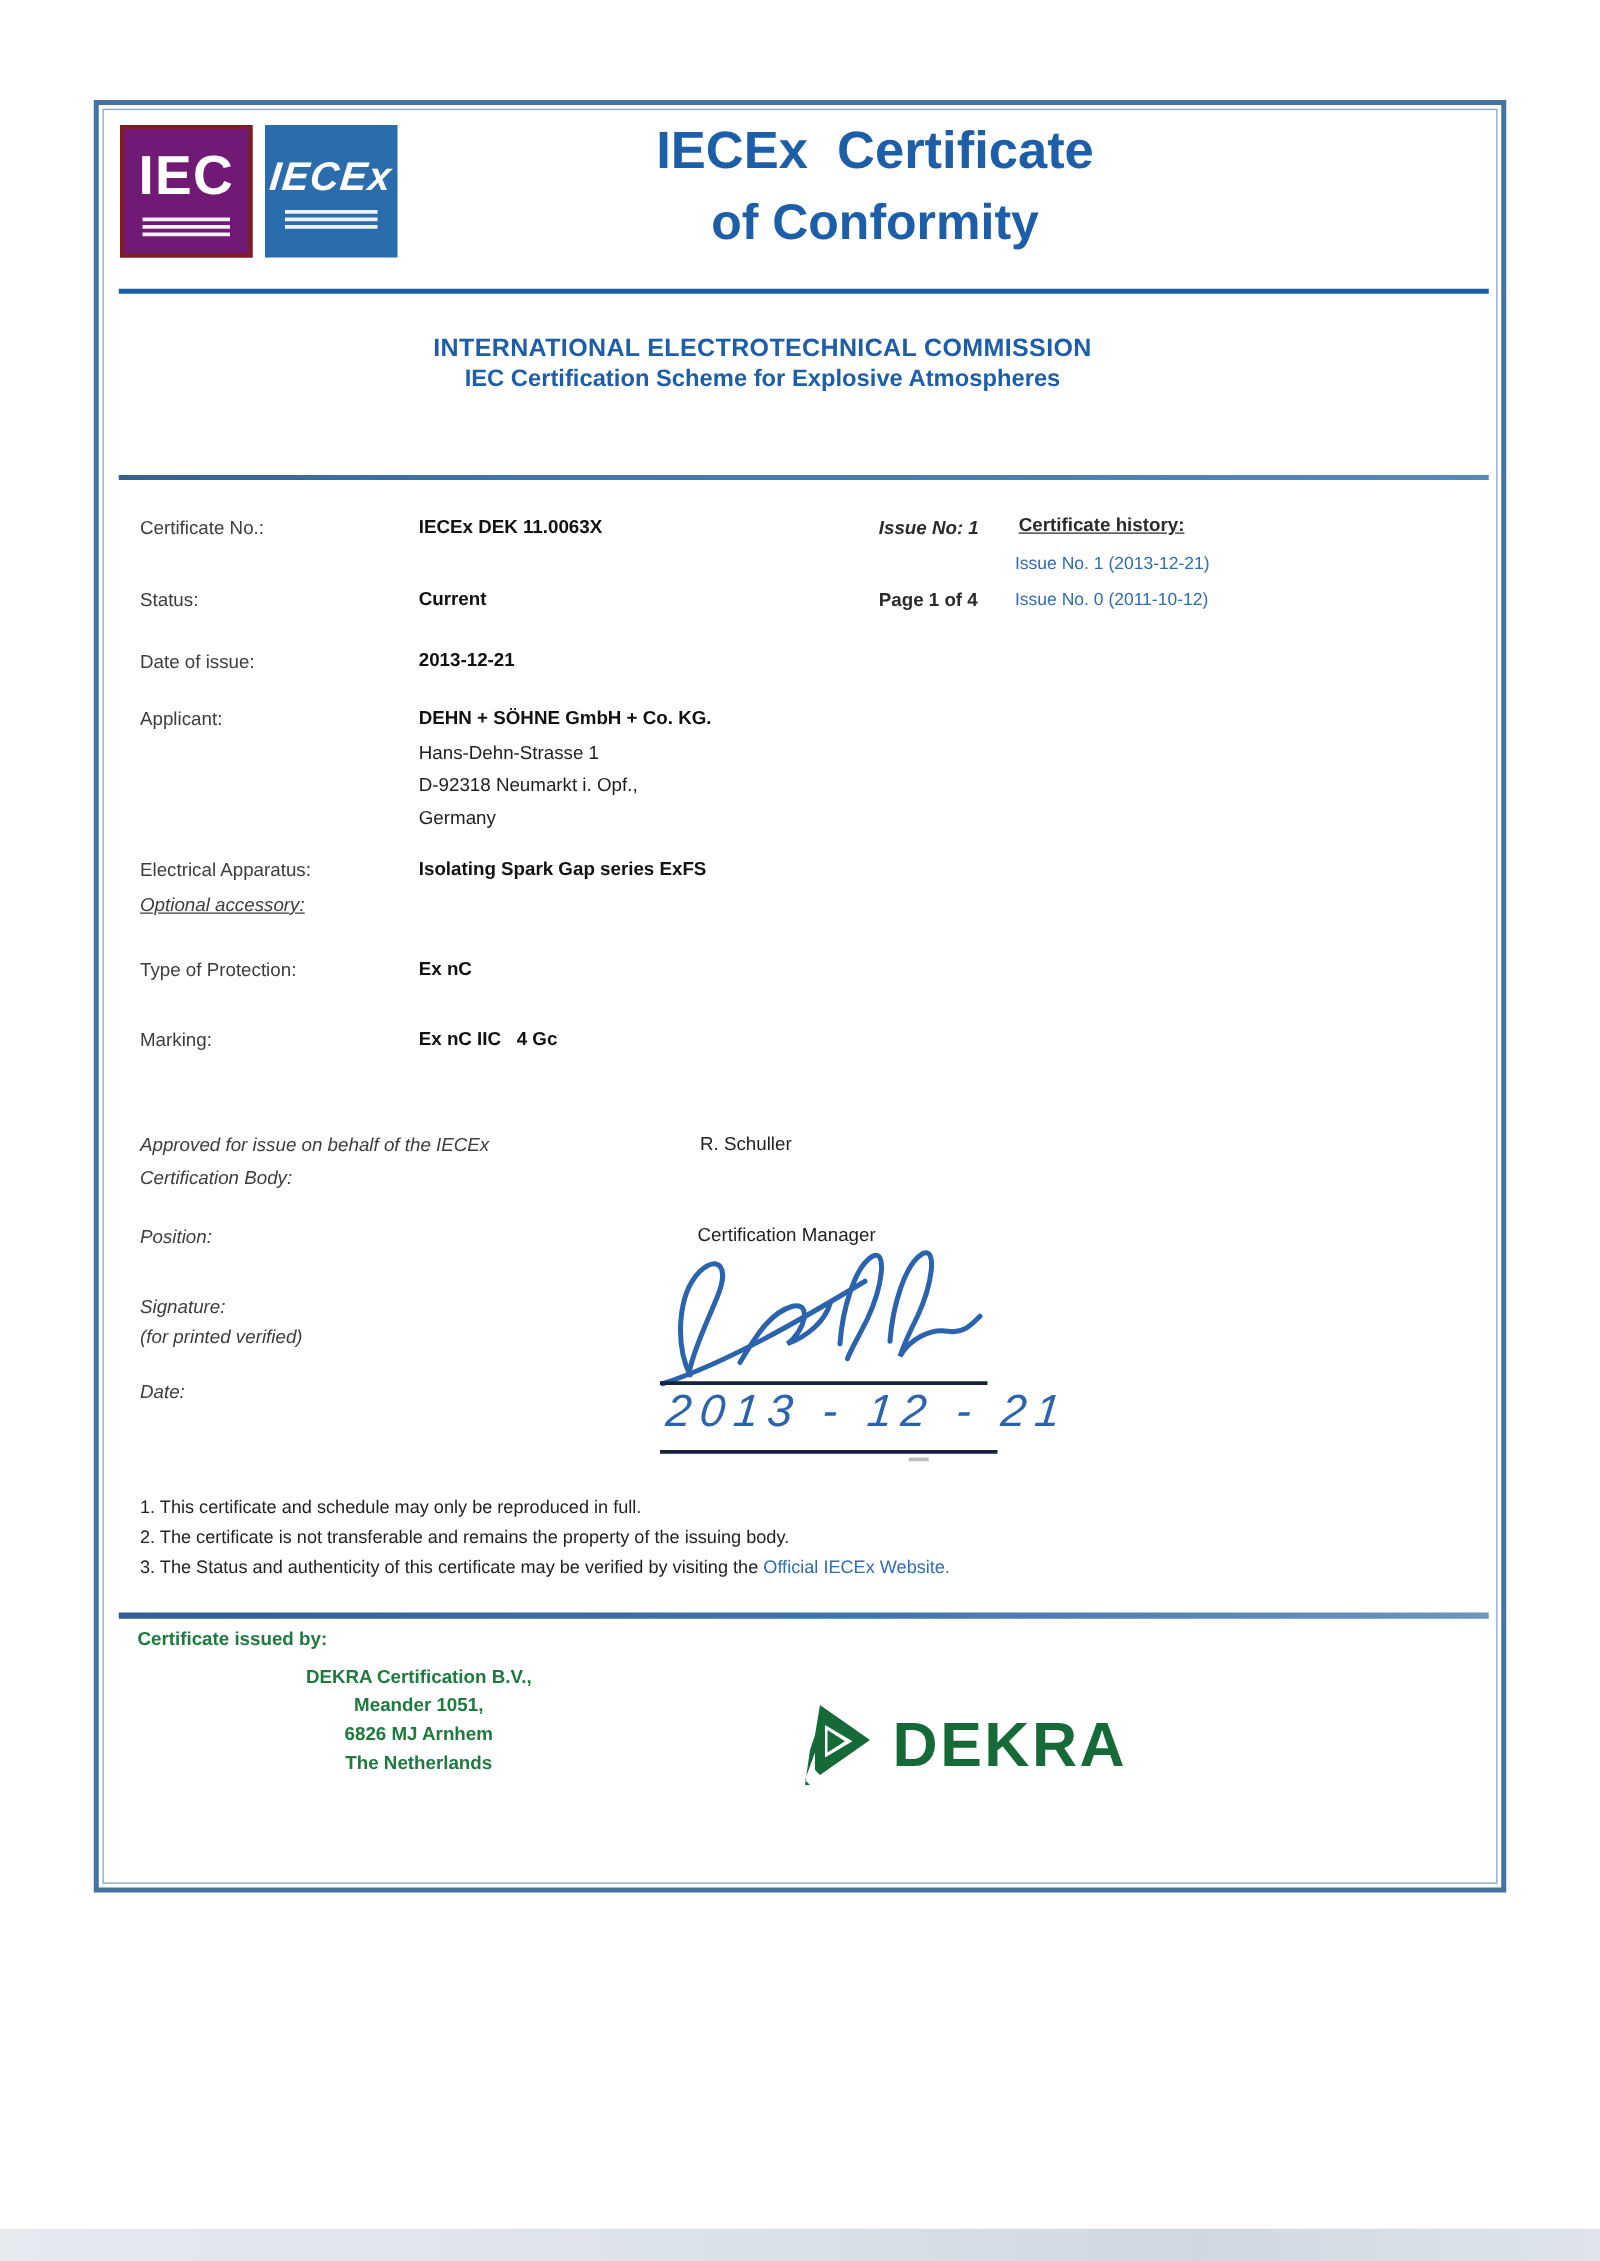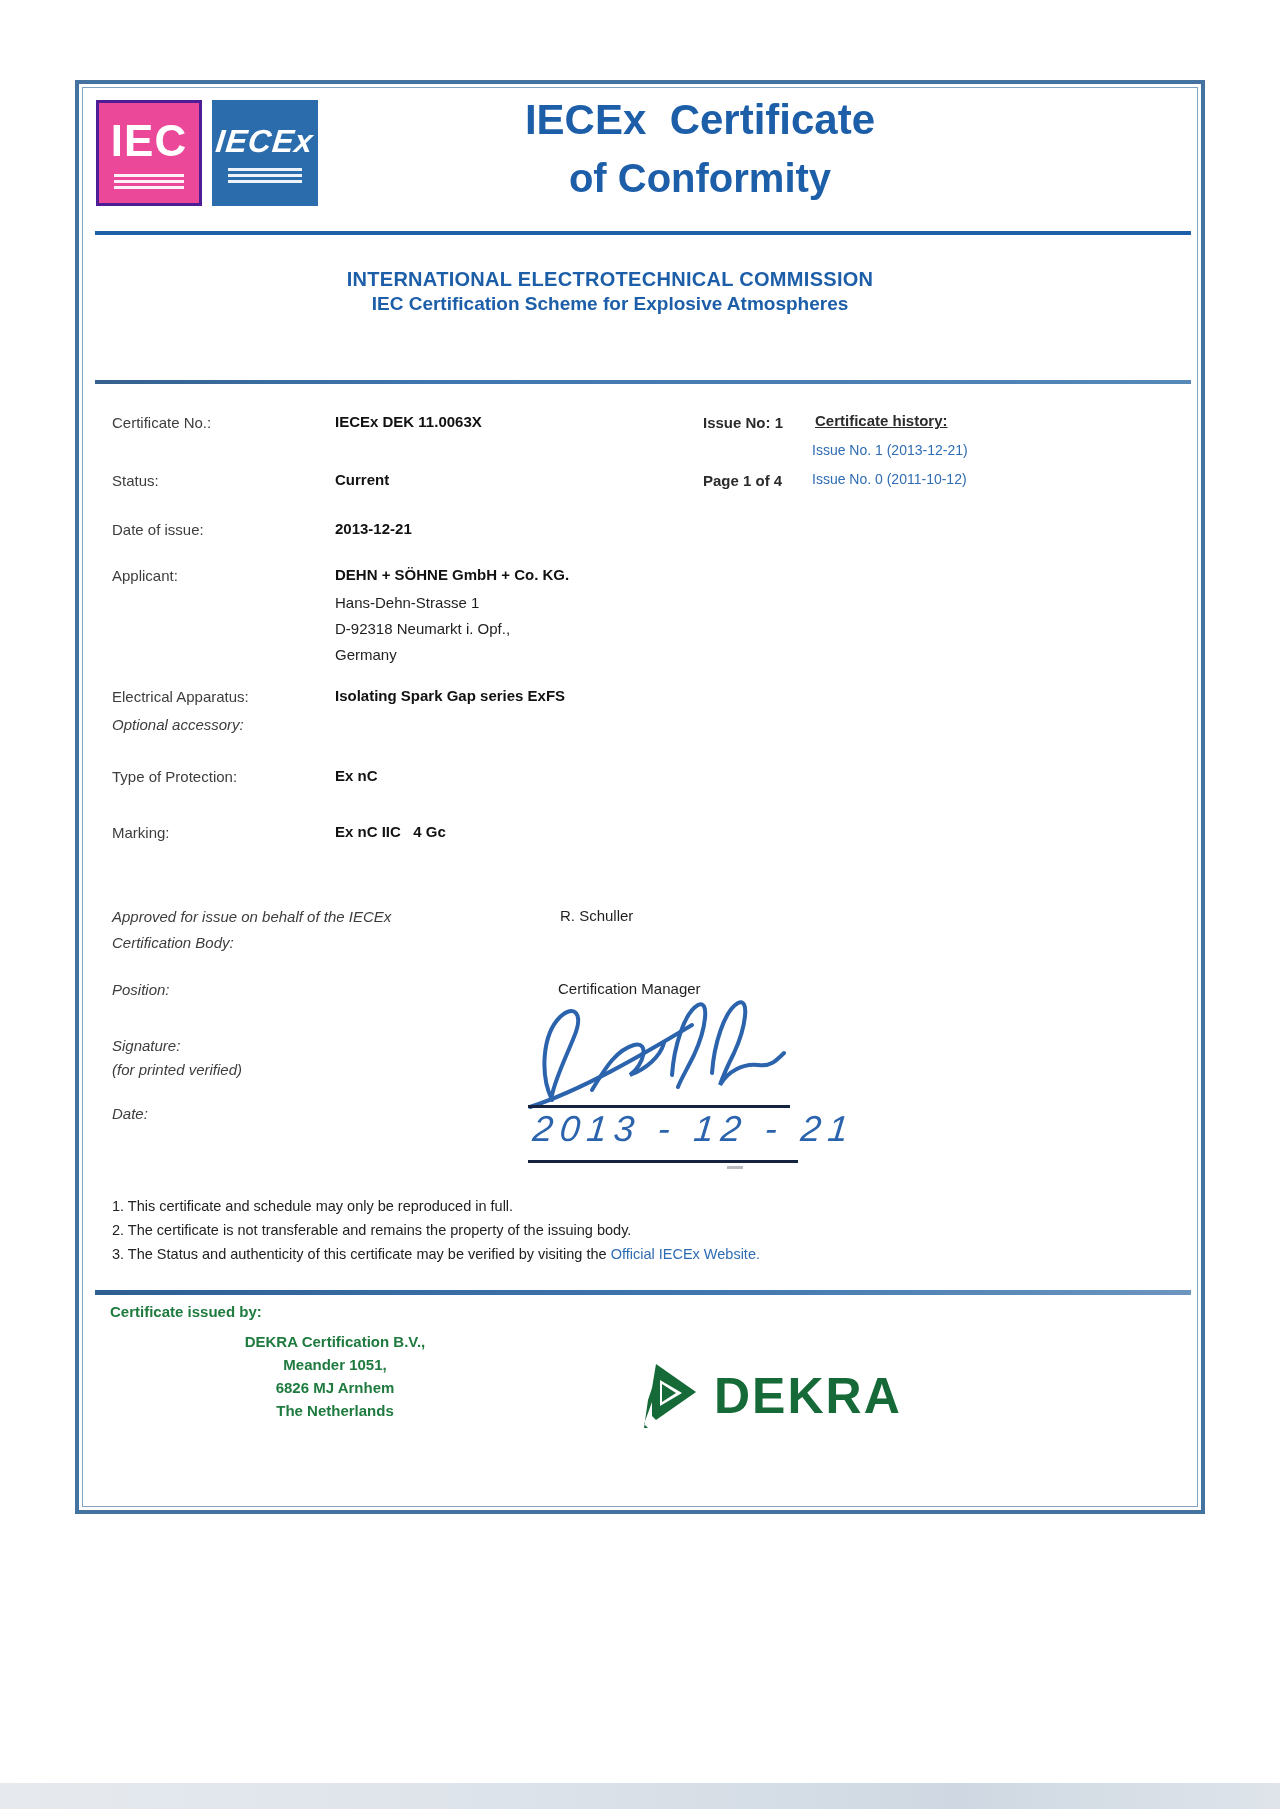--- a/index.html
+++ b/index.html
@@ -7,21 +7,21 @@
     position:relative;width:1280px;height:1809px;background:#ffffff;overflow:hidden;
     font-family:"Liberation Sans", sans-serif;color:#222;
   }
   .scan-wrap{position:absolute;inset:0;filter:blur(0.3px);}
   
   .frame{position:absolute;left:75px;top:80px;width:1122px;height:1426px;border:4px solid #44739f;}
   .frame-inner{position:absolute;inset:3px;border:1px solid #7fa3c3;}
   
   .logo-box{position:absolute;top:100px;width:106px;height:106px;background:#2b6cad;color:#fff;
     display:flex;flex-direction:column;align-items:center;justify-content:center;box-sizing:border-box;}
-  .iec{left:96px;background:#ec4899;border:3px solid #4c1d95;}
+  .iec{left:96px;background:#701a75;border:3px solid #7f1d1d;}
   .iecex{left:212px;background:#2b6cad;}
   .logo-text{font-weight:700;font-size:44px;letter-spacing:1px;line-height:1;margin-top:4px;}
   .iecex .logo-text{font-style:italic;font-size:32px;transform:skew(-6deg);}
   .logo-lines{margin-top:8px;width:70%;}
   .logo-lines div{height:3px;background:#ffffff;margin:3px 0;opacity:.92;}
   
   .cert-title{position:absolute;left:400px;width:600px;text-align:center;color:#1d5ea9;
     font-weight:700;white-space:pre;}
   .t1{top:96px;font-size:42px;}
   .t2{top:156px;font-size:40px;}
@@ -92,40 +92,40 @@
     <div class="cert-title t2">of Conformity</div>
     <div class="cert-title t1">IECEx  Certificate</div>
     <div class="header-rule"></div>
 
     <div class="org org2">IEC Certification Scheme for Explosive Atmospheres</div>
     <div class="org org1">INTERNATIONAL ELECTROTECHNICAL COMMISSION</div>
     <div class="divider-top"></div>
 
     <div class="lbl" style="left:112px;top:414px;">Certificate No.:</div>
     <div class="val" style="left:335px;top:413px;">IECEx DEK 11.0063X</div>
-    <div class="rlabel" style="left:703px;top:414px;">Issue No: 1</div>
+    <div class="rlabel" style="left:703px;top:414px;font-style:italic;">Issue No: 1</div>
     <div class="hist-head" style="left:815px;top:412px;">Certificate history:</div>
     <a href="#" class="hist-link" style="left:812px;top:442px;">Issue No. 1 (2013-12-21)</a>
 
     <div class="lbl" style="left:112px;top:472px;">Status:</div>
     <div class="val" style="left:335px;top:471px;">Current</div>
     <div class="rlabel" style="left:703px;top:472px;">Page 1 of 4</div>
     <a href="#" class="hist-link" style="left:812px;top:471px;">Issue No. 0 (2011-10-12)</a>
 
     <div class="lbl" style="left:112px;top:521px;">Date of issue:</div>
     <div class="val" style="left:335px;top:520px;">2013-12-21</div>
 
     <div class="lbl" style="left:112px;top:567px;">Applicant:</div>
     <div class="val" style="left:335px;top:566px;">DEHN + SÖHNE GmbH + Co. KG.</div>
     <div class="val n" style="left:335px;top:594px;">Hans-Dehn-Strasse 1</div>
     <div class="val n" style="left:335px;top:620px;">D-92318 Neumarkt i. Opf.,</div>
     <div class="val n" style="left:335px;top:646px;">Germany</div>
 
     <div class="lbl" style="left:112px;top:688px;">Electrical Apparatus:</div>
-    <div class="lbl it" style="left:112px;top:716px;">Optional accessory:</div>
+    <div class="lbl it" style="left:112px;top:716px;text-decoration:underline;">Optional accessory:</div>
     <div class="val" style="left:335px;top:687px;">Isolating Spark Gap series ExFS</div>
 
     <div class="lbl" style="left:112px;top:768px;">Type of Protection:</div>
     <div class="val" style="left:335px;top:767px;">Ex nC</div>
 
     <div class="lbl" style="left:112px;top:824px;">Marking:</div>
     <div class="val" style="left:335px;top:823px;">Ex nC IIC   4 Gc</div>
 
     <div class="lbl it" style="left:112px;top:908px;">Approved for issue on behalf of the IECEx</div>
     <div class="lbl it" style="left:112px;top:934px;">Certification Body:</div>

